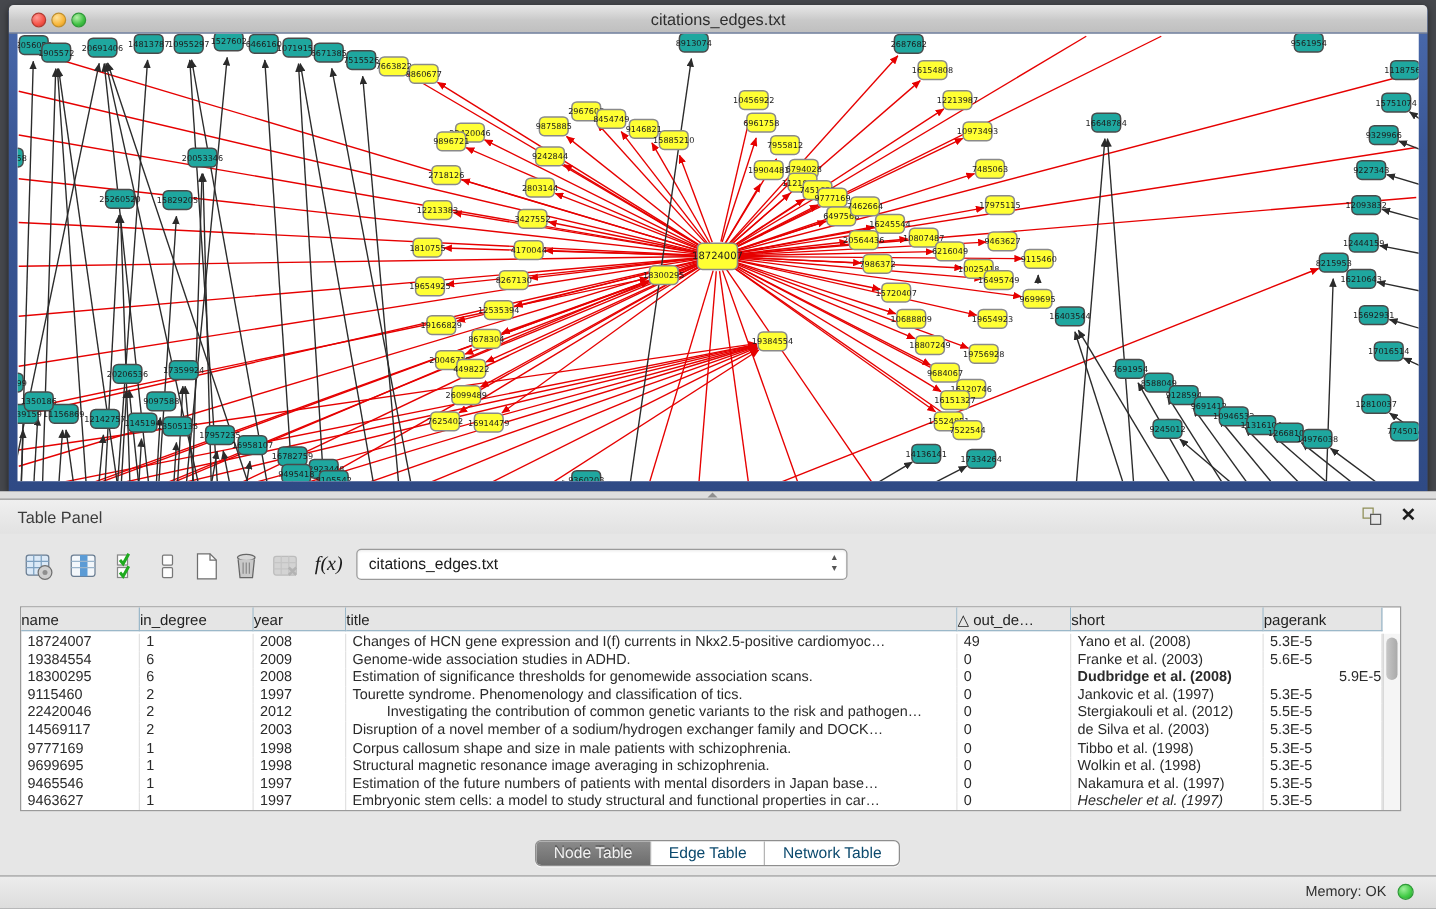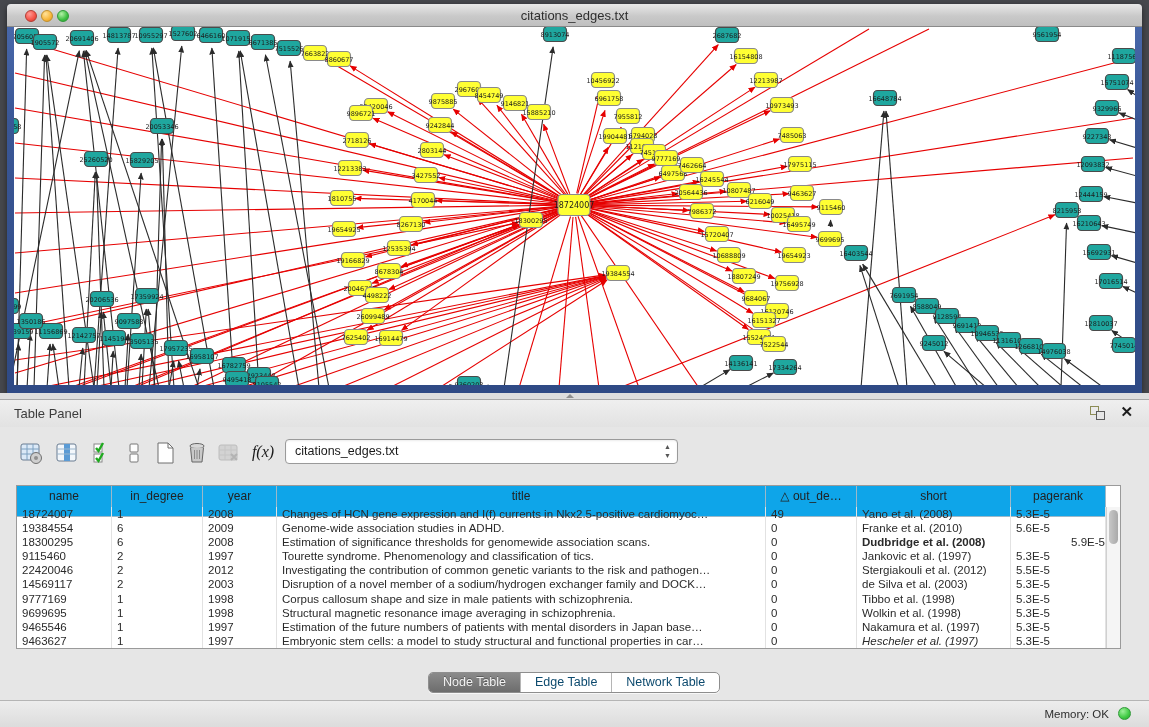--- a/index.html
+++ b/index.html
@@ -49,22 +49,22 @@
   .combo { position:absolute; left:285px; top:3px; width:393px; height:25px; background:#fff;
     border:1px solid #9a9a9a; border-radius:4px; font-size:12.5px; color:#1a1a1a;
     line-height:23px; padding-left:9px; cursor:pointer;
     box-shadow:inset 0 1px 2px rgba(0,0,0,.08); }
   .combo .arrows { position:absolute; right:6px; top:2px; font-size:7px; color:#555; line-height:9px; text-align:center; }
 
   
   .table-wrap { position:absolute; left:16px; top:85px; width:1105px; height:164px;
     background:#fff; border:1px solid #9a9a9a; }
   .thead { position:absolute; left:0; top:0; height:21px; width:1089px; display:flex; }
-  .th { height:31px; background:#0ea5e9; border-right:1px solid #9bb8c9; border-bottom:1px solid #9bb8c9;
-    font-size:12px; color:#222; text-align:center; line-height:20px; overflow:hidden; white-space:nowrap; }
+  .th { height:19px; background:#e5e5e5; border-right:1px solid #9bb8c9; border-bottom:1px solid #9bb8c9;
+    font-size:12px; color:#222; text-align:left; line-height:20px; overflow:hidden; white-space:nowrap; }
   .tbody { position:absolute; left:0; top:21px; width:1089px; }
   .tr { display:flex; height:14.1px; cursor:default; }
   .td { font-size:11.5px; color:#2a2a2a; line-height:14px; padding-left:5px; overflow:hidden;
     white-space:nowrap; border-right:1px solid #e2e2e2; }
   .vscroll { position:absolute; right:0; top:21px; width:14px; height:141px; background:#f5f5f5; border-left:1px solid #d0d0d0; }
   .vthumb { position:absolute; left:2px; top:3px; width:9px; height:34px; border-radius:5px;
     background:linear-gradient(90deg,#c7c7c7,#a9a9a9); }
 
   
   .tabbar { position:absolute; left:0; top:272px; width:1149px; height:24px; }
@@ -861,21 +861,21 @@
           <div class="td" style="width: 91px;">49</div>
           <div class="td" style="width: 154px;">Yano et al. (2008)</div>
           <div class="td" style="width: 95px;">5.3E-5</div>
         </div>
         <div class="tr">
           <div class="td" style="width: 95px;">19384554</div>
           <div class="td" style="width: 91px;">6</div>
           <div class="td" style="width: 74px;">2009</div>
           <div class="td" style="width: 489px;">Genome-wide association studies in ADHD.</div>
           <div class="td" style="width: 91px;">0</div>
-          <div class="td" style="width: 154px;">Franke et al. (2010)</div>
+          <div class="td" style="width: 154px;">Franke et al. (2003)</div>
           <div class="td" style="width: 95px;">5.6E-5</div>
         </div>
         <div class="tr">
           <div class="td" style="width: 95px;">18300295</div>
           <div class="td" style="width: 91px;">6</div>
           <div class="td" style="width: 74px;">2008</div>
           <div class="td" style="width: 489px;">Estimation of significance thresholds for genomewide association scans.</div>
           <div class="td" style="width: 91px;">0</div>
           <div class="td" style="width: 154px; font-weight: bold;">Dudbridge et al. (2008)</div>
           <div class="td" style="width: 95px; text-align: right;">5.9E-5</div>
@@ -886,21 +886,21 @@
           <div class="td" style="width: 74px;">1997</div>
           <div class="td" style="width: 489px;">Tourette syndrome. Phenomenology and classification of tics.</div>
           <div class="td" style="width: 91px;">0</div>
           <div class="td" style="width: 154px;">Jankovic et al. (1997)</div>
           <div class="td" style="width: 95px;">5.3E-5</div>
         </div>
         <div class="tr">
           <div class="td" style="width: 95px;">22420046</div>
           <div class="td" style="width: 91px;">2</div>
           <div class="td" style="width: 74px;">2012</div>
-          <div class="td" style="width: 489px;">Investigating the contribution of common genetic variants to the risk and pathogen…</div>
+          <div class="td" style="width: 489px; text-align: center;">Investigating the contribution of common genetic variants to the risk and pathogen…</div>
           <div class="td" style="width: 91px;">0</div>
           <div class="td" style="width: 154px;">Stergiakouli et al. (2012)</div>
           <div class="td" style="width: 95px;">5.5E-5</div>
         </div>
         <div class="tr">
           <div class="td" style="width: 95px;">14569117</div>
           <div class="td" style="width: 91px;">2</div>
           <div class="td" style="width: 74px;">2003</div>
           <div class="td" style="width: 489px;">Disruption of a novel member of a sodium/hydrogen exchanger family and DOCK…</div>
           <div class="td" style="width: 91px;">0</div>

